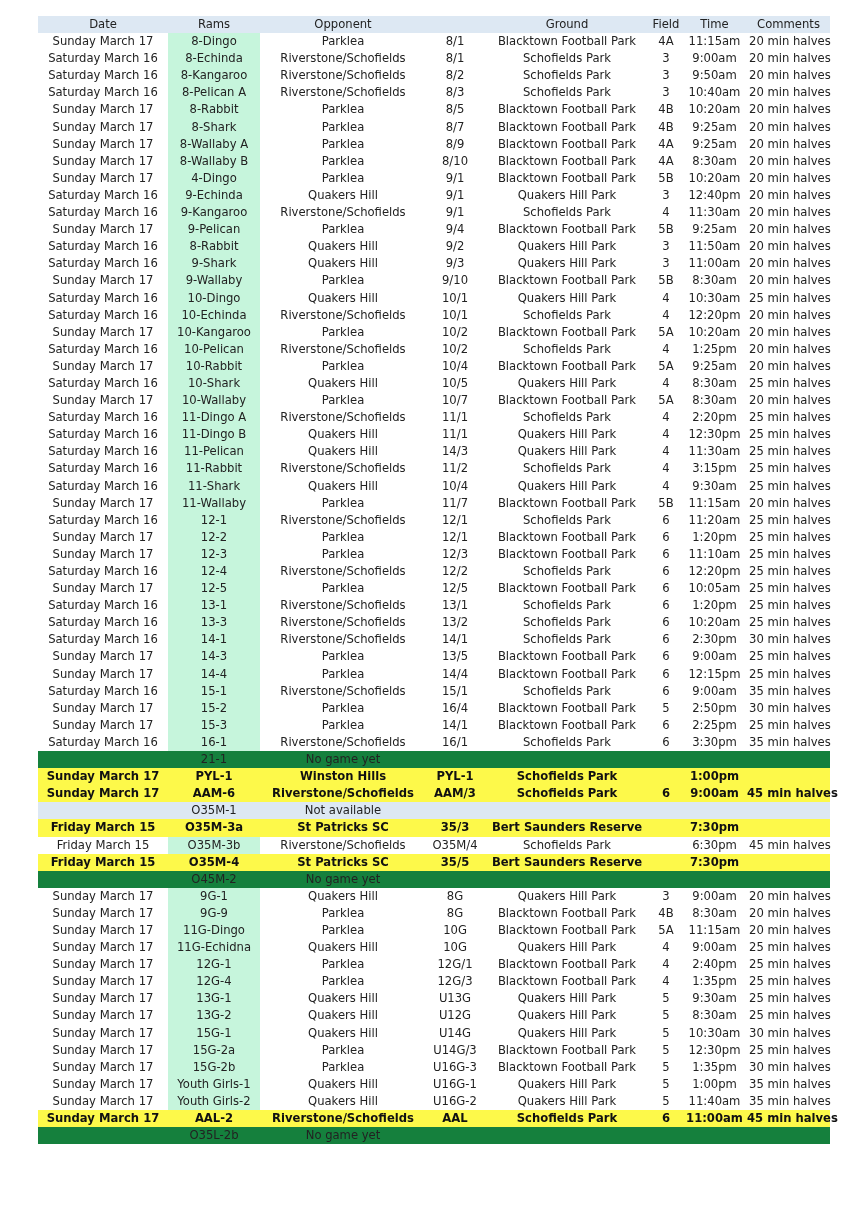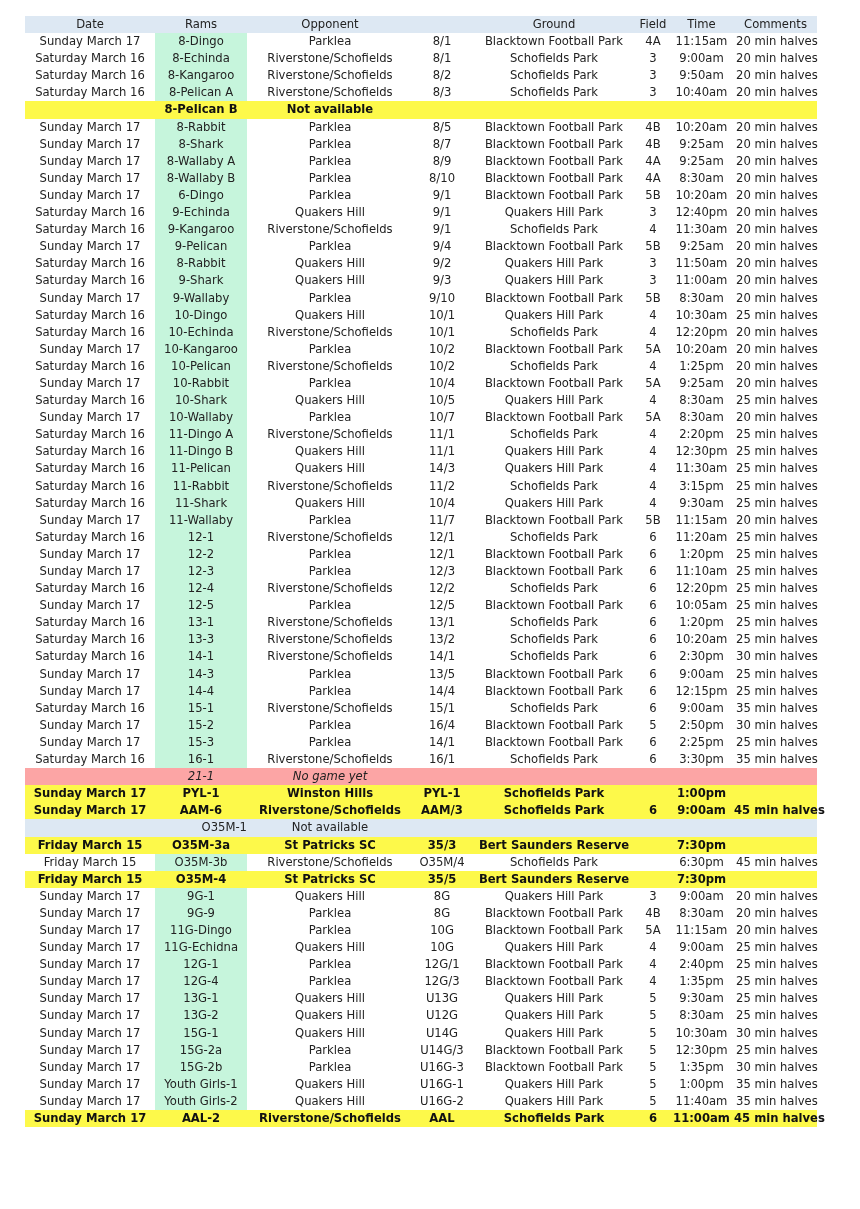--- a/index.html
+++ b/index.html
@@ -1,37 +1,37 @@
 <!DOCTYPE html>
 <html><head>
 <meta charset="utf-8">
 <style>
   html, body { margin: 0; padding: 0; background: #ffffff; }
   body { width: 860px; height: 1209px; position: relative; overflow: hidden;
          font-family: "DejaVu Sans", sans-serif; color: #222; }
-  #sheet { position: absolute; left: 25px; top: 16px; width: 792px; }
+  #sheet { position: absolute; left: 38px; top: 16px; width: 792px; }
   table { border-collapse: collapse; table-layout: fixed; width: 792px; font-size: 11.6px; }
   td, th { padding: 0; height: 17.1px; line-height: 17.1px; text-align: center; white-space: nowrap; overflow: visible; font-weight: normal; }
   col.c-date { width: 130px; }
   col.c-rams { width: 92px; }
   col.c-opp { width: 166px; }
   col.c-code { width: 58px; }
   col.c-ground { width: 166px; }
   col.c-field { width: 32px; }
   col.c-time { width: 65px; }
   col.c-comm { width: 83px; }
   thead tr { background: #dde8f3; }
   thead th { color: #222; }
   td.rams { background: #c6f5dc; }
   tr.hl-yellow { background: #fdf94a; }
   tr.hl-yellow td.rams { background: transparent; }
-  tr.hl-grey { background: #fca5a5; font-style: italic; }
+  tr.hl-grey { background: #15803d; }
   tr.hl-grey td.rams { background: transparent; }
   tr.hl-blue { background: #dde8f3; }
-  tr.hl-blue td.rams { background: transparent; text-align: right; }
+  tr.hl-blue td.rams { background: transparent; }
   tr.bold td { font-weight: bold; color: #111; }
   td.comm { text-align: left; padding-left: 2px; }
   tr.bold td.comm { padding-left: 0; }
 </style>
 </head>
 <body>
 
 <div id="sheet">
   <table>
     <colgroup>
@@ -90,30 +90,20 @@
         <tr>
           <td>Saturday March 16</td>
           <td class="rams">8-Pelican A</td>
           <td>Riverstone/Schofields</td>
           <td>8/3</td>
           <td>Schofields Park</td>
           <td>3</td>
           <td>10:40am</td>
           <td class="comm">20 min halves</td>
         </tr>
-        <tr class="hl-yellow bold">
-          <td></td>
-          <td class="rams">8-Pelican B</td>
-          <td>Not available</td>
-          <td></td>
-          <td></td>
-          <td></td>
-          <td></td>
-          <td class="comm"></td>
-        </tr>
         <tr>
           <td>Sunday March 17</td>
           <td class="rams">8-Rabbit</td>
           <td>Parklea</td>
           <td>8/5</td>
           <td>Blacktown Football Park</td>
           <td>4B</td>
           <td>10:20am</td>
           <td class="comm">20 min halves</td>
         </tr>
@@ -142,21 +132,21 @@
           <td class="rams">8-Wallaby B</td>
           <td>Parklea</td>
           <td>8/10</td>
           <td>Blacktown Football Park</td>
           <td>4A</td>
           <td>8:30am</td>
           <td class="comm">20 min halves</td>
         </tr>
         <tr>
           <td>Sunday March 17</td>
-          <td class="rams">6-Dingo</td>
+          <td class="rams">4-Dingo</td>
           <td>Parklea</td>
           <td>9/1</td>
           <td>Blacktown Football Park</td>
           <td>5B</td>
           <td>10:20am</td>
           <td class="comm">20 min halves</td>
         </tr>
         <tr>
           <td>Saturday March 16</td>
           <td class="rams">9-Echinda</td>
@@ -550,20 +540,30 @@
         <tr class="hl-yellow bold">
           <td>Friday March 15</td>
           <td class="rams">O35M-4</td>
           <td>St Patricks SC</td>
           <td>35/5</td>
           <td>Bert Saunders Reserve</td>
           <td></td>
           <td>7:30pm</td>
           <td class="comm"></td>
         </tr>
+        <tr class="hl-grey">
+          <td></td>
+          <td class="rams">O45M-2</td>
+          <td>No game yet</td>
+          <td></td>
+          <td></td>
+          <td></td>
+          <td></td>
+          <td class="comm"></td>
+        </tr>
         <tr>
           <td>Sunday March 17</td>
           <td class="rams">9G-1</td>
           <td>Quakers Hill</td>
           <td>8G</td>
           <td>Quakers Hill Park</td>
           <td>3</td>
           <td>9:00am</td>
           <td class="comm">20 min halves</td>
         </tr>
@@ -689,16 +689,26 @@
         </tr>
         <tr class="hl-yellow bold">
           <td>Sunday March 17</td>
           <td class="rams">AAL-2</td>
           <td>Riverstone/Schofields</td>
           <td>AAL</td>
           <td>Schofields Park</td>
           <td>6</td>
           <td>11:00am</td>
           <td class="comm">45 min halves</td>
+        </tr>
+        <tr class="hl-grey">
+          <td></td>
+          <td class="rams">O35L-2b</td>
+          <td>No game yet</td>
+          <td></td>
+          <td></td>
+          <td></td>
+          <td></td>
+          <td class="comm"></td>
         </tr>
       </tbody>
   </table>
 </div>
 
 </body></html>

